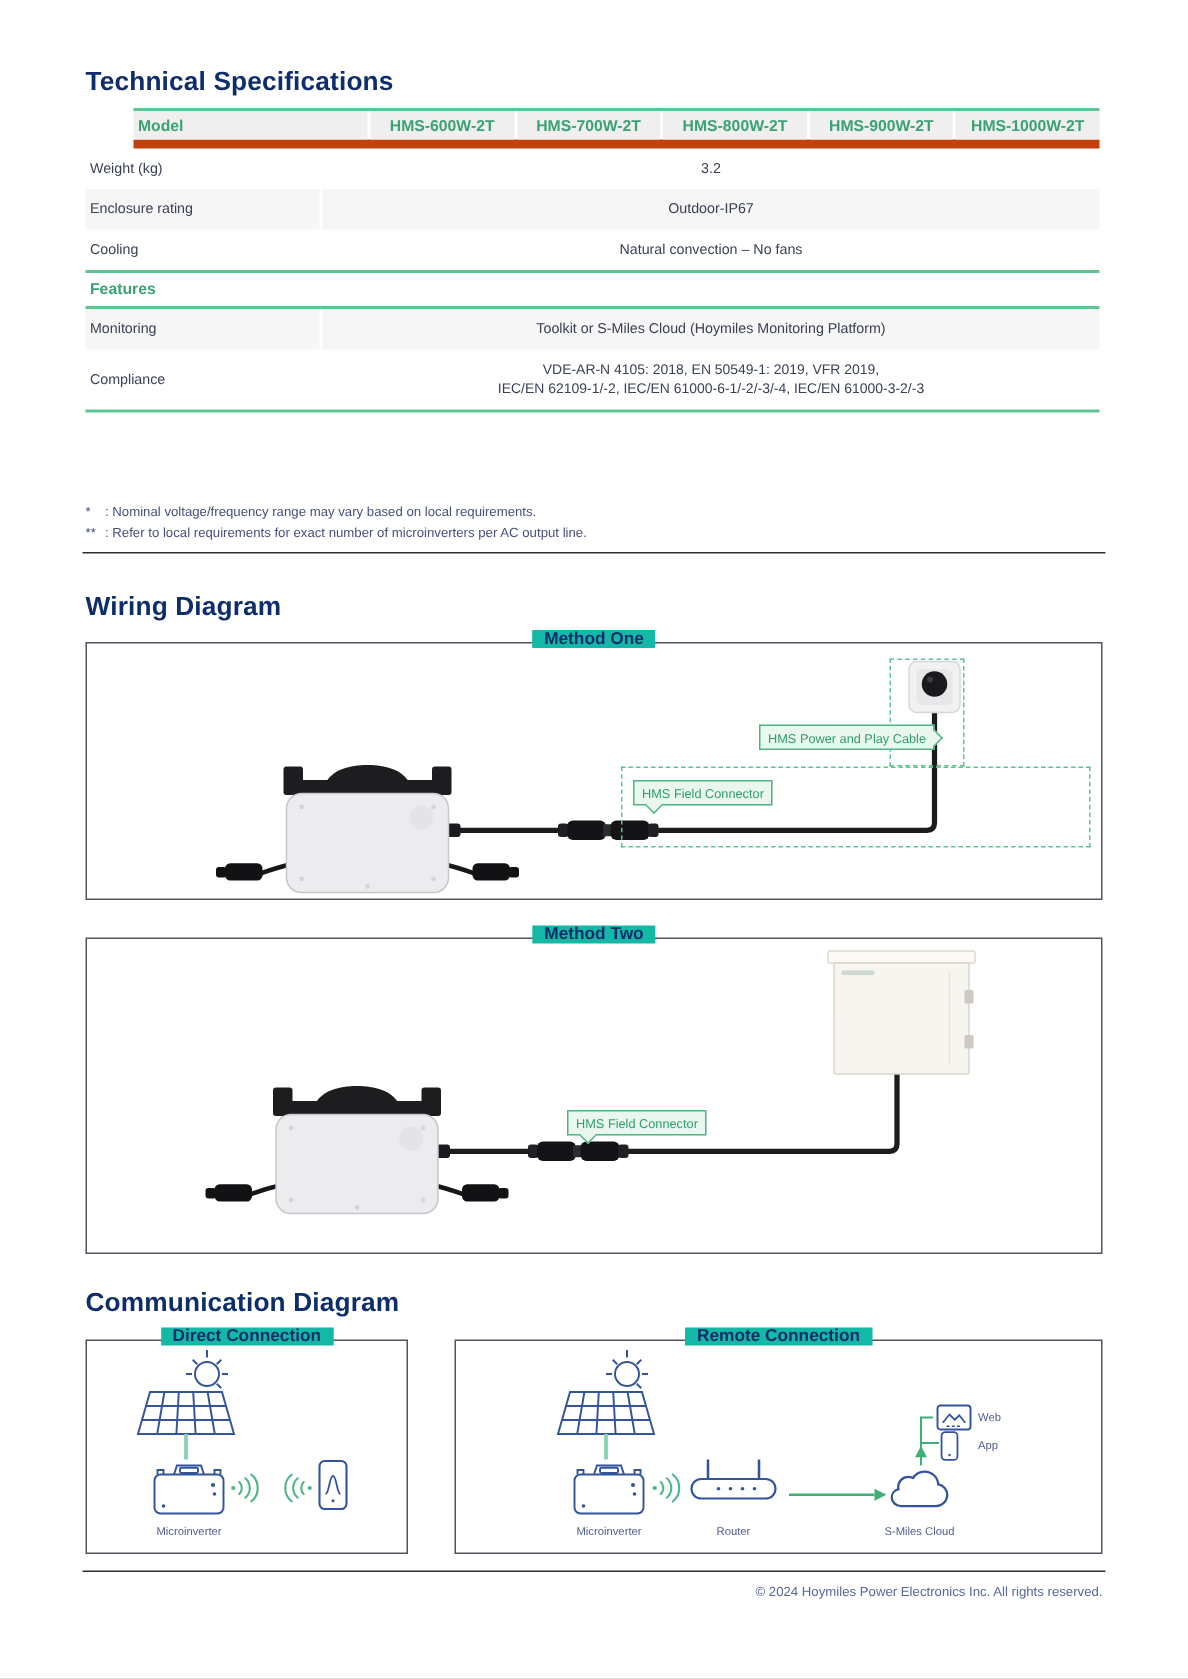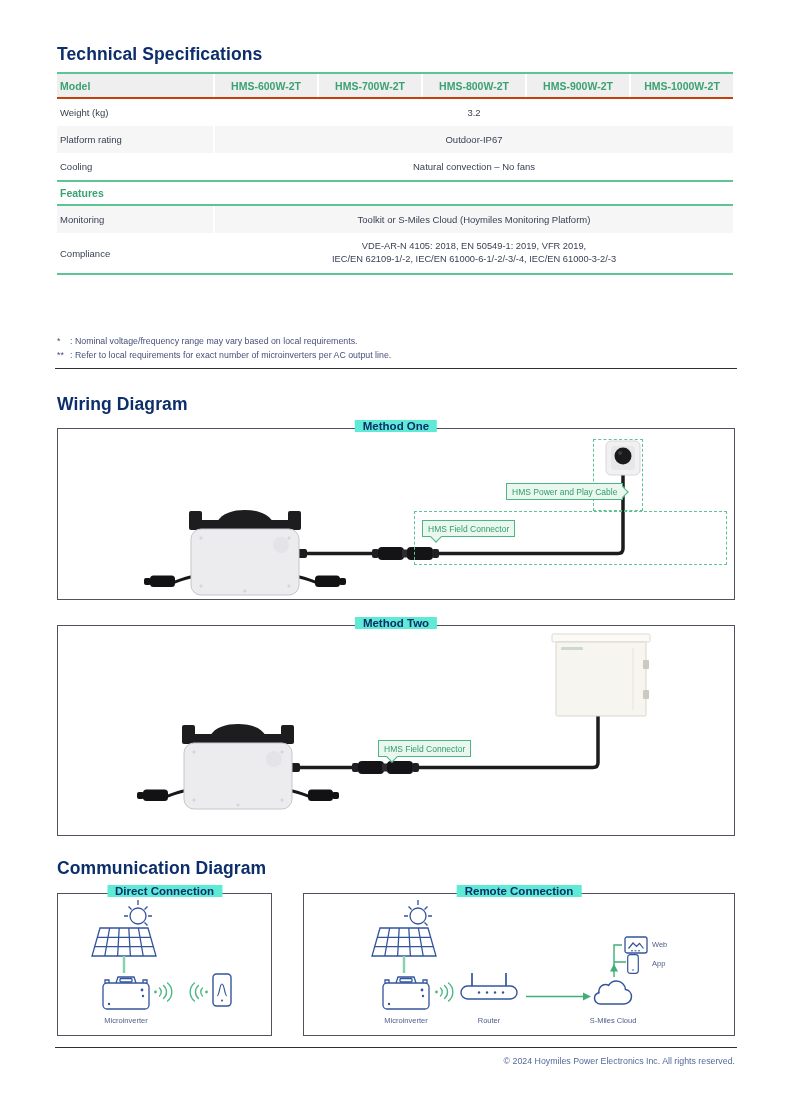--- a/index.html
+++ b/index.html
@@ -3,42 +3,42 @@
 <meta charset="utf-8">
 <style>
   * { margin:0; padding:0; box-sizing:border-box; }
   body { background:#888; font-family:"Liberation Sans", sans-serif; }
   .page { position:relative; width:792px; height:1119px; background:#ffffff; margin:0 auto; overflow:hidden; }
 
   .h1 { position:absolute; left:57px; font-size:17.5px; font-weight:700; color:#0d2e6a; letter-spacing:0.1px; }
 
   
   .spec-table { position:absolute; left:57px; top:72px; width:676px; font-size:9.5px; color:#3a4154; }
-  .thead { display:flex; gap:2px; height:27px; border-top:2.5px solid #5fc493; border-bottom:2px solid #c2410c; }
+  .thead { display:flex; gap:2px; height:27px; border-top:2.5px solid #5fc493; border-bottom:6px solid #c2410c;margin-left:32px; }
   .th { background:#efefef; display:flex; align-items:center; color:#3aa273; font-weight:700; font-size:10.5px; }
   .th.model { width:156px; padding-left:3px; }
   .th.col { flex:1; justify-content:center; }
   .tr { display:flex; gap:2px; height:27px; }
   .tr.tall { height:40px; }
   .td-label { width:156px; padding-left:3px; display:flex; align-items:center; }
   .td-val { flex:1; display:flex; align-items:center; justify-content:center; text-align:center; }
   .tr.alt .td-label, .tr.alt .td-val { background:#f6f6f6; }
   .features-row { height:26px; border-top:2px solid #5fc493; border-bottom:2px solid #5fc493; display:flex; align-items:center; padding-left:3px; color:#3aa273; font-weight:700; font-size:10.5px; }
   .tbody-end { border-bottom:2.5px solid #5fc493; }
   .two-line { flex-direction:column; justify-content:center; line-height:13px; font-size:9.3px; }
 
   .footnotes { position:absolute; left:57px; top:334px; font-size:8.8px; color:#46507b; line-height:14px; }
   .footnote { display:flex; }
   .fn-mark { width:13px; }
 
   .pagesep { position:absolute; left:55px; width:682px; height:1px; background:#2e2e33; }
 
   
   .diag-box { position:absolute; border:1.5px solid #52525f; background:#fff; }
-  .diag-label { position:absolute; top:-9px; left:50%; transform:translateX(-50%); background:#5eead4; padding:0 8px; font-size:11.5px; font-weight:700; color:#0d2e6a; white-space:nowrap; }
+  .diag-label { position:absolute; top:-9px; left:50%; transform:translateX(-50%); background:#14b8a6; padding:0 8px; font-size:11.5px; font-weight:700; color:#0d2e6a; white-space:nowrap; }
   .overlay-svg { position:absolute; left:0; top:0; }
 
   .dashed-rect { position:absolute; border:1px dashed #5fc493; z-index:2; }
   .tag { position:absolute; display:inline-flex; align-items:center; height:17px; padding:0 5px; background:#e9f7ef; border:1px solid #4cb583; color:#2f9e68; font-size:8.5px; white-space:nowrap; z-index:3; }
   .ptr-right { position:absolute; right:-4.5px; top:50%; width:8px; height:8px; background:#e9f7ef; border-top:1px solid #4cb583; border-right:1px solid #4cb583; transform:translateY(-50%) rotate(45deg); }
   .ptr-down { position:absolute; left:9px; bottom:-5px; width:8px; height:8px; background:#e9f7ef; border-bottom:1px solid #4cb583; border-right:1px solid #4cb583; transform:rotate(45deg); }
 
   .icon-label { position:absolute; font-size:7.5px; color:#51608c; text-align:center; }
 
   .footer-text { position:absolute; left:57px; top:1056px; width:678px; text-align:right; font-size:8.8px; color:#56689b; }
@@ -142,21 +142,21 @@
       <div class="th col">HMS-800W-2T</div>
       <div class="th col">HMS-900W-2T</div>
       <div class="th col">HMS-1000W-2T</div>
     </div>
 
     <div class="tr">
       <div class="td-label">Weight (kg)</div>
       <div class="td-val">3.2</div>
     </div>
     <div class="tr alt">
-      <div class="td-label">Platform rating</div>
+      <div class="td-label">Enclosure rating</div>
       <div class="td-val">Outdoor-IP67</div>
     </div>
     <div class="tr">
       <div class="td-label">Cooling</div>
       <div class="td-val">Natural convection – No fans</div>
     </div>
 
     <div class="features-row">Features</div>
 
     <div class="tbody-end">

